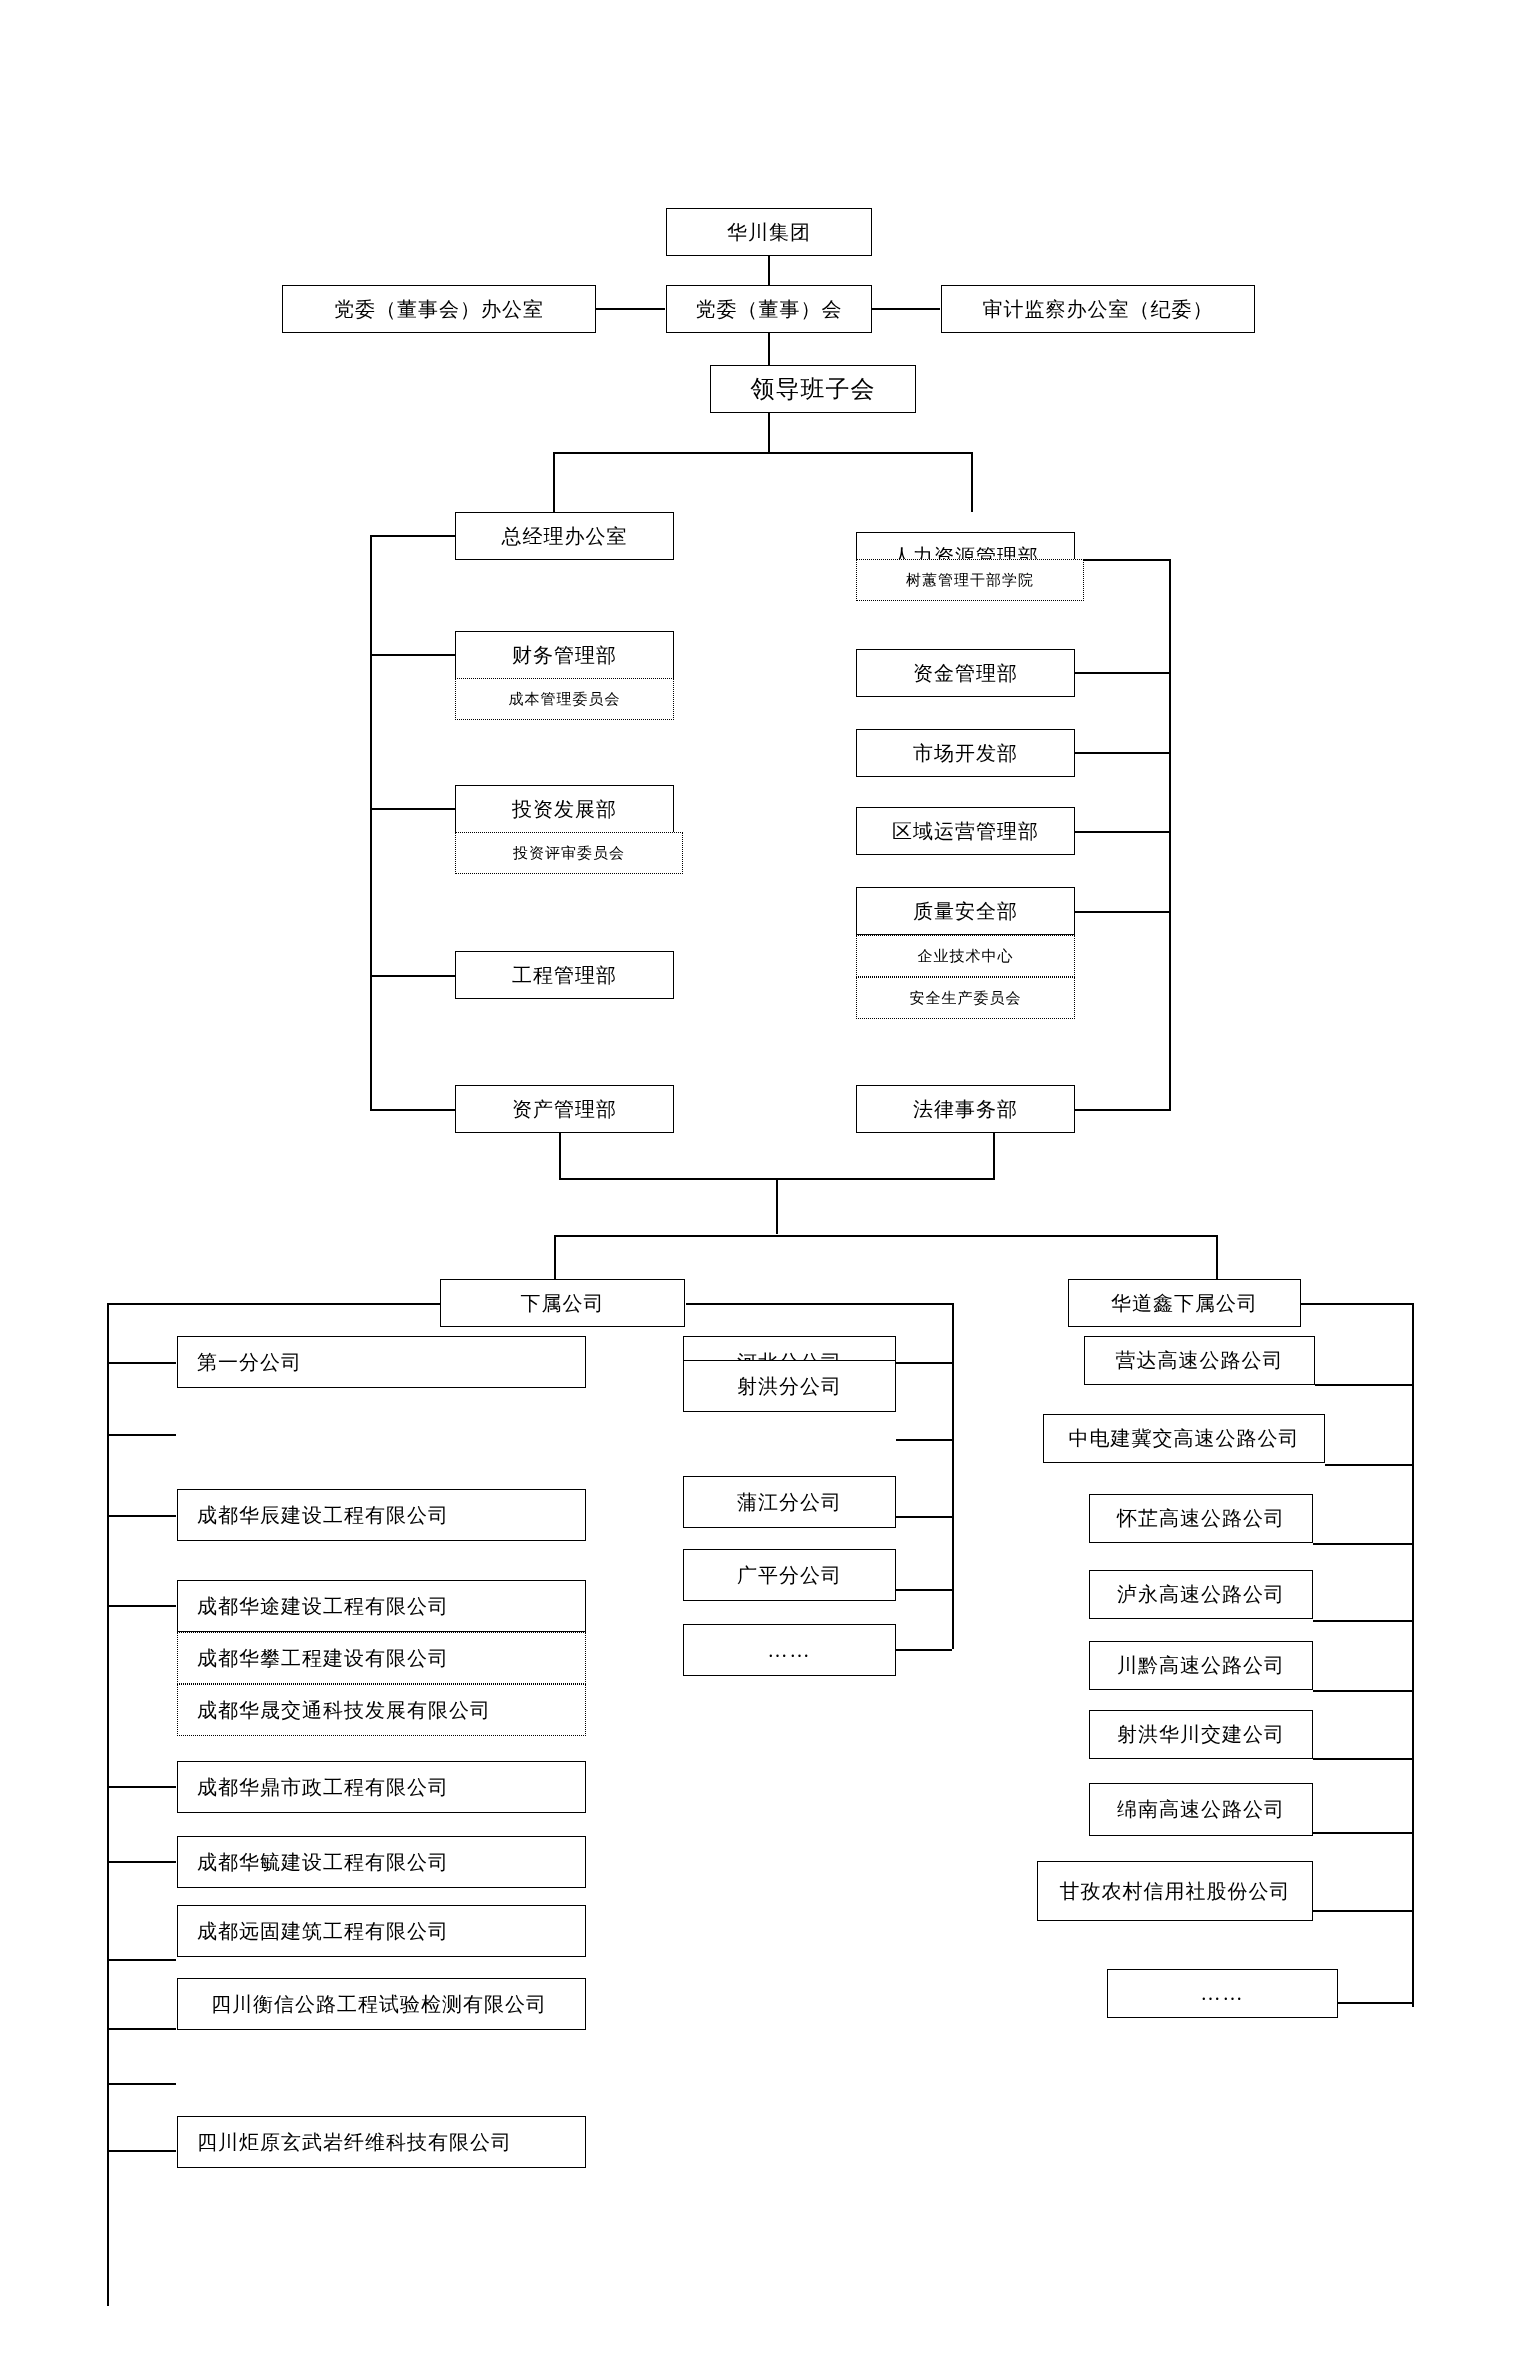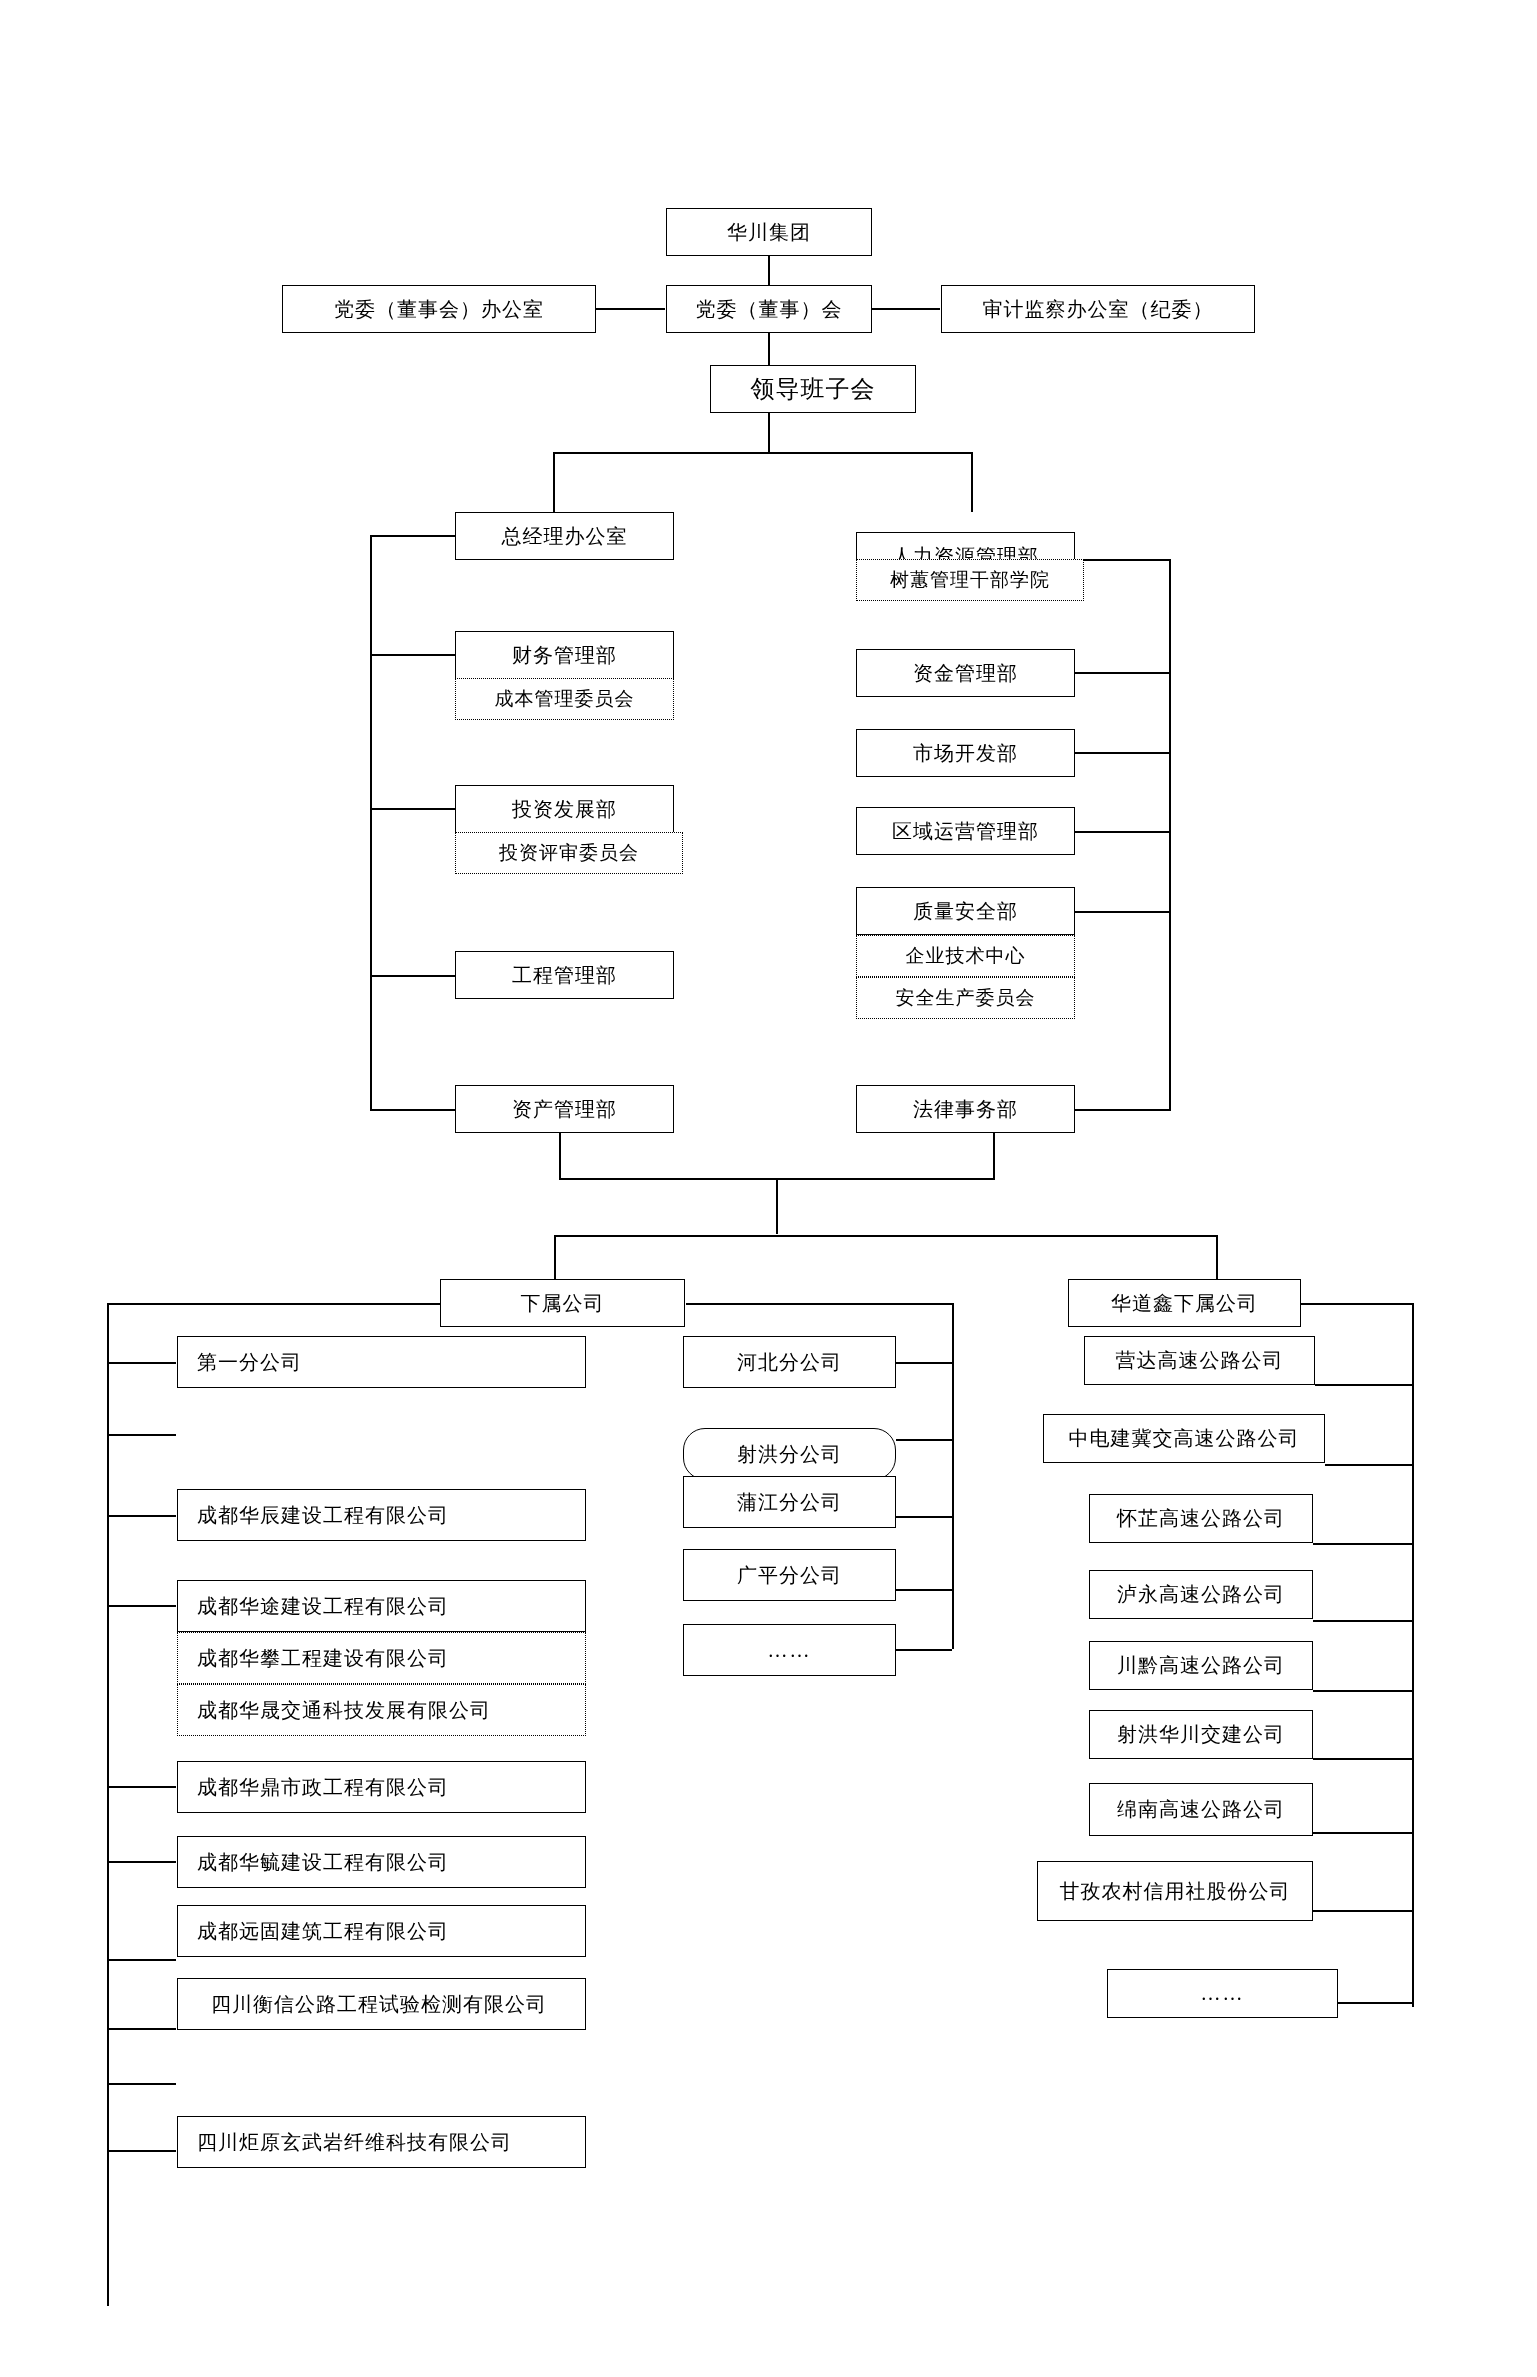--- a/index.html
+++ b/index.html
@@ -14,21 +14,21 @@
     align-items:center;
     justify-content:center;
     box-sizing:border-box;
     font-size:20px;
     letter-spacing:1px;
     white-space:nowrap;
     z-index:5;
   }
   .box.dotted{border:1.5px dotted #000;}
   .box.lead{font-size:24px;margin-left:44px;}
-  .box.small{font-size:19px;}
+  .box.small{font-size:15px;}
 
   
   .h,.v{position:absolute;background:#000;z-index:1;}
   .h{height:1.5px;}
   .v{width:1.5px;}
 </style>
 </head>
 <body>
 
 <div id="canvas">
@@ -142,21 +142,21 @@
 
   <div class="box" style="left:177px;top:2116px;width:409px;height:52px;justify-content:flex-start;padding-left:19px;">四川炬原玄武岩纤维科技有限公司</div>
   <div class="h" style="left:107px;top:2150px;width:69px;"></div>
 
   <div class="h" style="left:686px;top:1303px;width:266px;"></div>
   <div class="v" style="left:952px;top:1303px;height:346px;"></div>
 
   <div class="box" style="left:683px;top:1336px;width:213px;height:52px;">河北分公司</div>
   <div class="h" style="left:896px;top:1362px;width:56px;"></div>
 
-  <div class="box" style="left:683px;top:1428px;width:213px;height:52px;border-radius:22px;">射洪分公司</div>
+  <div class="box" style="left:683px;top:1360px;width:213px;height:52px;">射洪分公司</div>
   <div class="h" style="left:896px;top:1439px;width:56px;"></div>
 
   <div class="box" style="left:683px;top:1476px;width:213px;height:52px;">蒲江分公司</div>
   <div class="h" style="left:896px;top:1516px;width:56px;"></div>
 
   <div class="box" style="left:683px;top:1549px;width:213px;height:52px;">广平分公司</div>
   <div class="h" style="left:896px;top:1589px;width:56px;"></div>
 
   <div class="box" style="left:683px;top:1624px;width:213px;height:52px;letter-spacing:1.9px;">……</div>
   <div class="h" style="left:896px;top:1649px;width:56px;"></div>

